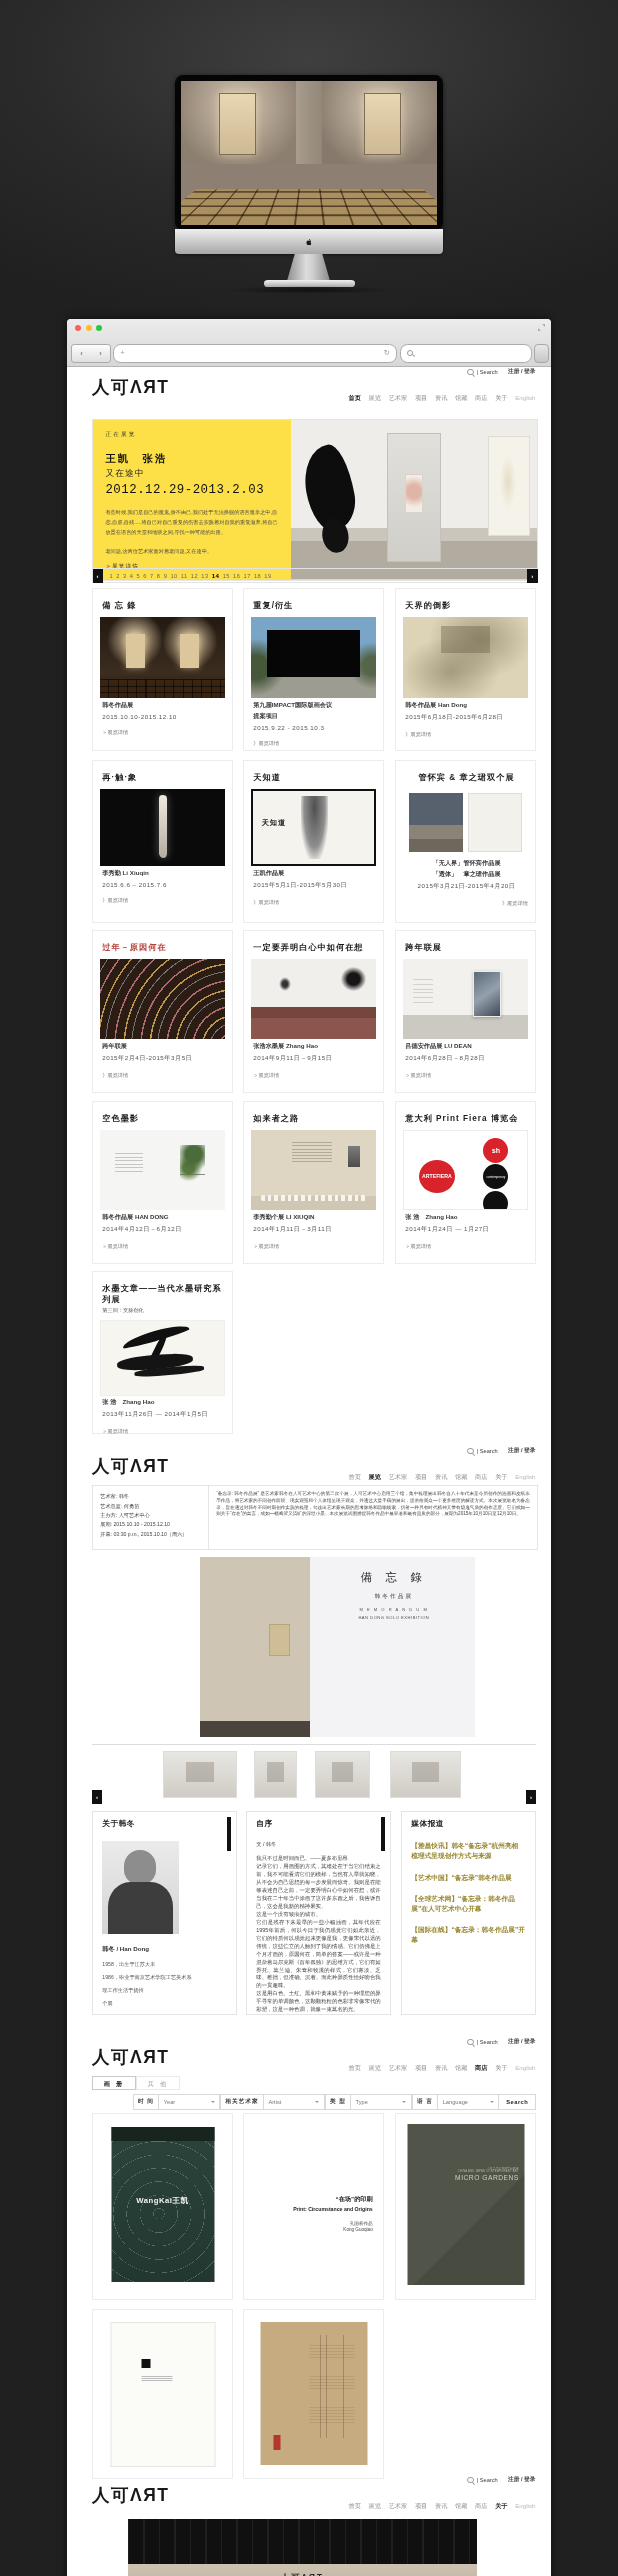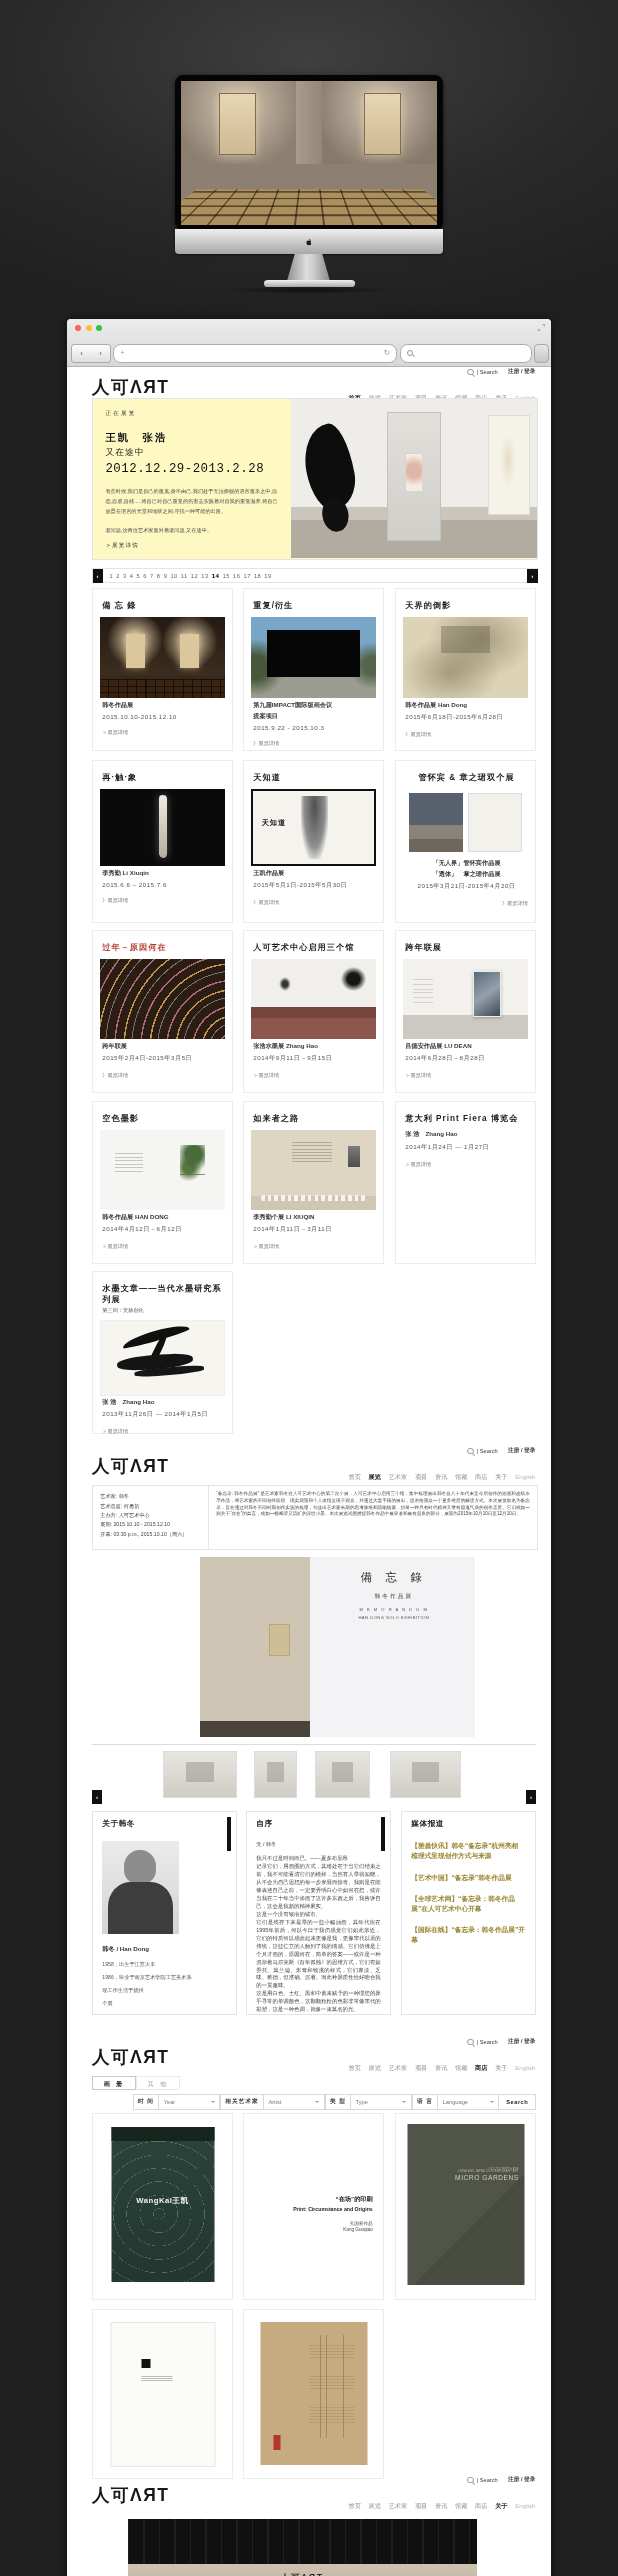--- a/index.html
+++ b/index.html
@@ -48,21 +48,21 @@
   
   .site-header{left:0;width:484px;height:41px}
   .hd-top{position:absolute;right:15.5px;top:2.1px;font-size:5.7px;color:#3c3c3c;display:flex;align-items:center;gap:3.1px}
   .hd-top .auth{margin-left:7.2px;font-weight:bold}
   .logo{position:absolute;left:25px;top:9.3px;font-size:17.5px;font-weight:900;letter-spacing:1.5px;color:#181818;white-space:nowrap}
   .nav{position:absolute;right:15.5px;top:27px;white-space:nowrap}
   .nav-item{display:inline-block;margin-left:7.7px;font-size:6.2px;color:#8f8f8f;cursor:pointer}
   .nav-item.active{color:#1d1d1d;font-weight:bold}
   .nav-item.en{color:#b9b9b9}
   
-  .hero{left:25px;top:79px;width:444px;height:160px;border:0.5px solid #e4e4e4;background:#fef9c3}
+  .hero{left:25px;top:100px;width:444px;height:160px;border:0.5px solid #e4e4e4;background:#fde047}
   .hero-label{position:absolute;left:12.4px;top:11.3px;font-size:5.7px;letter-spacing:2.1px;color:#333}
   .hero-artists{position:absolute;left:12.4px;top:32px;font-size:10.3px;font-weight:bold;letter-spacing:2.1px;color:#111}
   .hero-title{position:absolute;left:12.4px;top:48px;font-size:8.8px;color:#222;letter-spacing:1px}
   .hero-dates{position:absolute;left:12.4px;top:63px;font-size:12.4px;letter-spacing:0.5px;color:#111;font-family:"Liberation Mono","DejaVu Sans Mono",monospace}
   .hero-p1{position:absolute;left:12.4px;top:87px;width:173px;font-size:5.2px;line-height:1.95;color:#4a4a4a}
   .hero-p2{position:absolute;left:12.4px;top:128px;width:173px;font-size:5.2px;color:#4a4a4a}
   .hero-link{position:absolute;left:12.4px;top:143px;font-size:5.7px;letter-spacing:1px;color:#333;cursor:pointer}
   .art-hero1{position:absolute;right:0;top:0;width:246px;height:159px;background:linear-gradient(#efedea 0 68%,#cbc6bd 68% 76%,#b1aba0 76% 100%);overflow:hidden}
   .h1-ink{position:absolute;left:6%;top:16%;width:19%;height:54%;background:#0d0d0d;border-radius:62% 38% 55% 45%/50% 62% 38% 50%;transform:rotate(-10deg)}
   .h1-ink:after{content:"";position:absolute;left:18%;bottom:-26%;width:55%;height:40%;background:#111;border-radius:50%}
@@ -262,21 +262,21 @@
       <span class="auth">注册 / 登录</span>
     </div>
     <div class="logo">人可ΛЯT</div>
     <div class="nav"><span class="nav-item active">首页</span><span class="nav-item">展览</span><span class="nav-item">艺术家</span><span class="nav-item">项目</span><span class="nav-item">资讯</span><span class="nav-item">馆藏</span><span class="nav-item">商店</span><span class="nav-item">关于</span><span class="nav-item en">English</span></div>
   </div>
 
   <div class="abs hero">
     <div class="hero-label">正在展览</div>
     <div class="hero-artists">王凯　张浩</div>
     <div class="hero-title">又在途中</div>
-    <div class="hero-dates">2012.12.29-2013.2.28</div>
+    <div class="hero-dates">2012.12.29-2013.2.03</div>
     <div class="hero-p1">有些时候,我们是自己的魔鬼,身不由己,我们处于无法挣脱的语言魔掌之中,自恋,自虐,自残.....将自己对自己重复的伤害去实践着对自我的重复滋养,将自己放置在语言的天堂和地狱之间,寻找一种可能的出路。</div>
     <div class="hero-p2">老问题,这两位艺术家面对着老问题,又在途中。</div>
     <div class="hero-link">＞展览详情</div>
     <div class="art-hero1">
       <div class="h1-ink"></div>
       <div class="h1-door"></div>
       <div class="h1-red"></div>
       <div class="h1-right"></div>
     </div>
   </div>
@@ -349,21 +349,21 @@
       <div class="card abs" style="left: 25px; top: 611px; width: 141px; height: 163px;">
         <div class="card-title" style="color: rgb(181, 65, 58);">过年－原因何在</div>
         <div class="art art-guonian" style="height: 80px;">
           <i class="fx"></i>
         </div>
         <div class="card-cap">跨年联展</div>
         <div class="card-date">2015年2月4日-2015年3月5日</div>
         <div class="card-link">》展览详情</div>
       </div>
       <div class="card abs" style="left: 176px; top: 611px; width: 141px; height: 163px;">
-        <div class="card-title">人可艺术中心启用三个馆</div>
+        <div class="card-title">一定要弄明白心中如何在想</div>
         <div class="art art-tansuo" style="height: 80px;">
           <i class="fx"></i>
         </div>
         <div class="card-cap">张浩水墨展  Zhang Hao</div>
         <div class="card-date">2014年9月11日－9月15日</div>
         <div class="card-link">＞展览详情</div>
       </div>
       <div class="card abs" style="left: 328px; top: 611px; width: 141px; height: 163px;">
         <div class="card-title">跨年联展</div>
         <div class="art art-langman" style="height: 80px;">
@@ -386,20 +386,26 @@
         <div class="card-title">如来者之路</div>
         <div class="art art-rulaizhe" style="height: 80px;">
           <i class="fx"></i>
         </div>
         <div class="card-cap">李秀勤个展  LI XIUQIN</div>
         <div class="card-date">2014年1月11日－3月11日</div>
         <div class="card-link">＞展览详情</div>
       </div>
       <div class="card abs" style="left: 328px; top: 782px; width: 141px; height: 163px;">
         <div class="card-title">意大利 Print Fiera 博览会</div>
+        <div class="art art-artefiera" style="height: 80px;">
+          <i class="fx"></i>
+          <span class="af">ARTEFIERA</span>
+          <span class="sh">sh</span>
+          <span class="co">contemporary</span>
+        </div>
         <div class="card-cap">张 浩　Zhang Hao</div>
         <div class="card-date">2014年1月24日 — 1月27日</div>
         <div class="card-link">＞展览详情</div>
       </div>
       <div class="card abs" style="left: 25px; top: 952px; width: 141px; height: 163px;">
         <div class="card-title">水墨文章——当代水墨研究系列展</div>
         <div class="card-sub">第三回：文脉创化</div>
         <div class="art art-shuimo" style="height: 76px;">
           <i class="fx"></i>
         </div>

